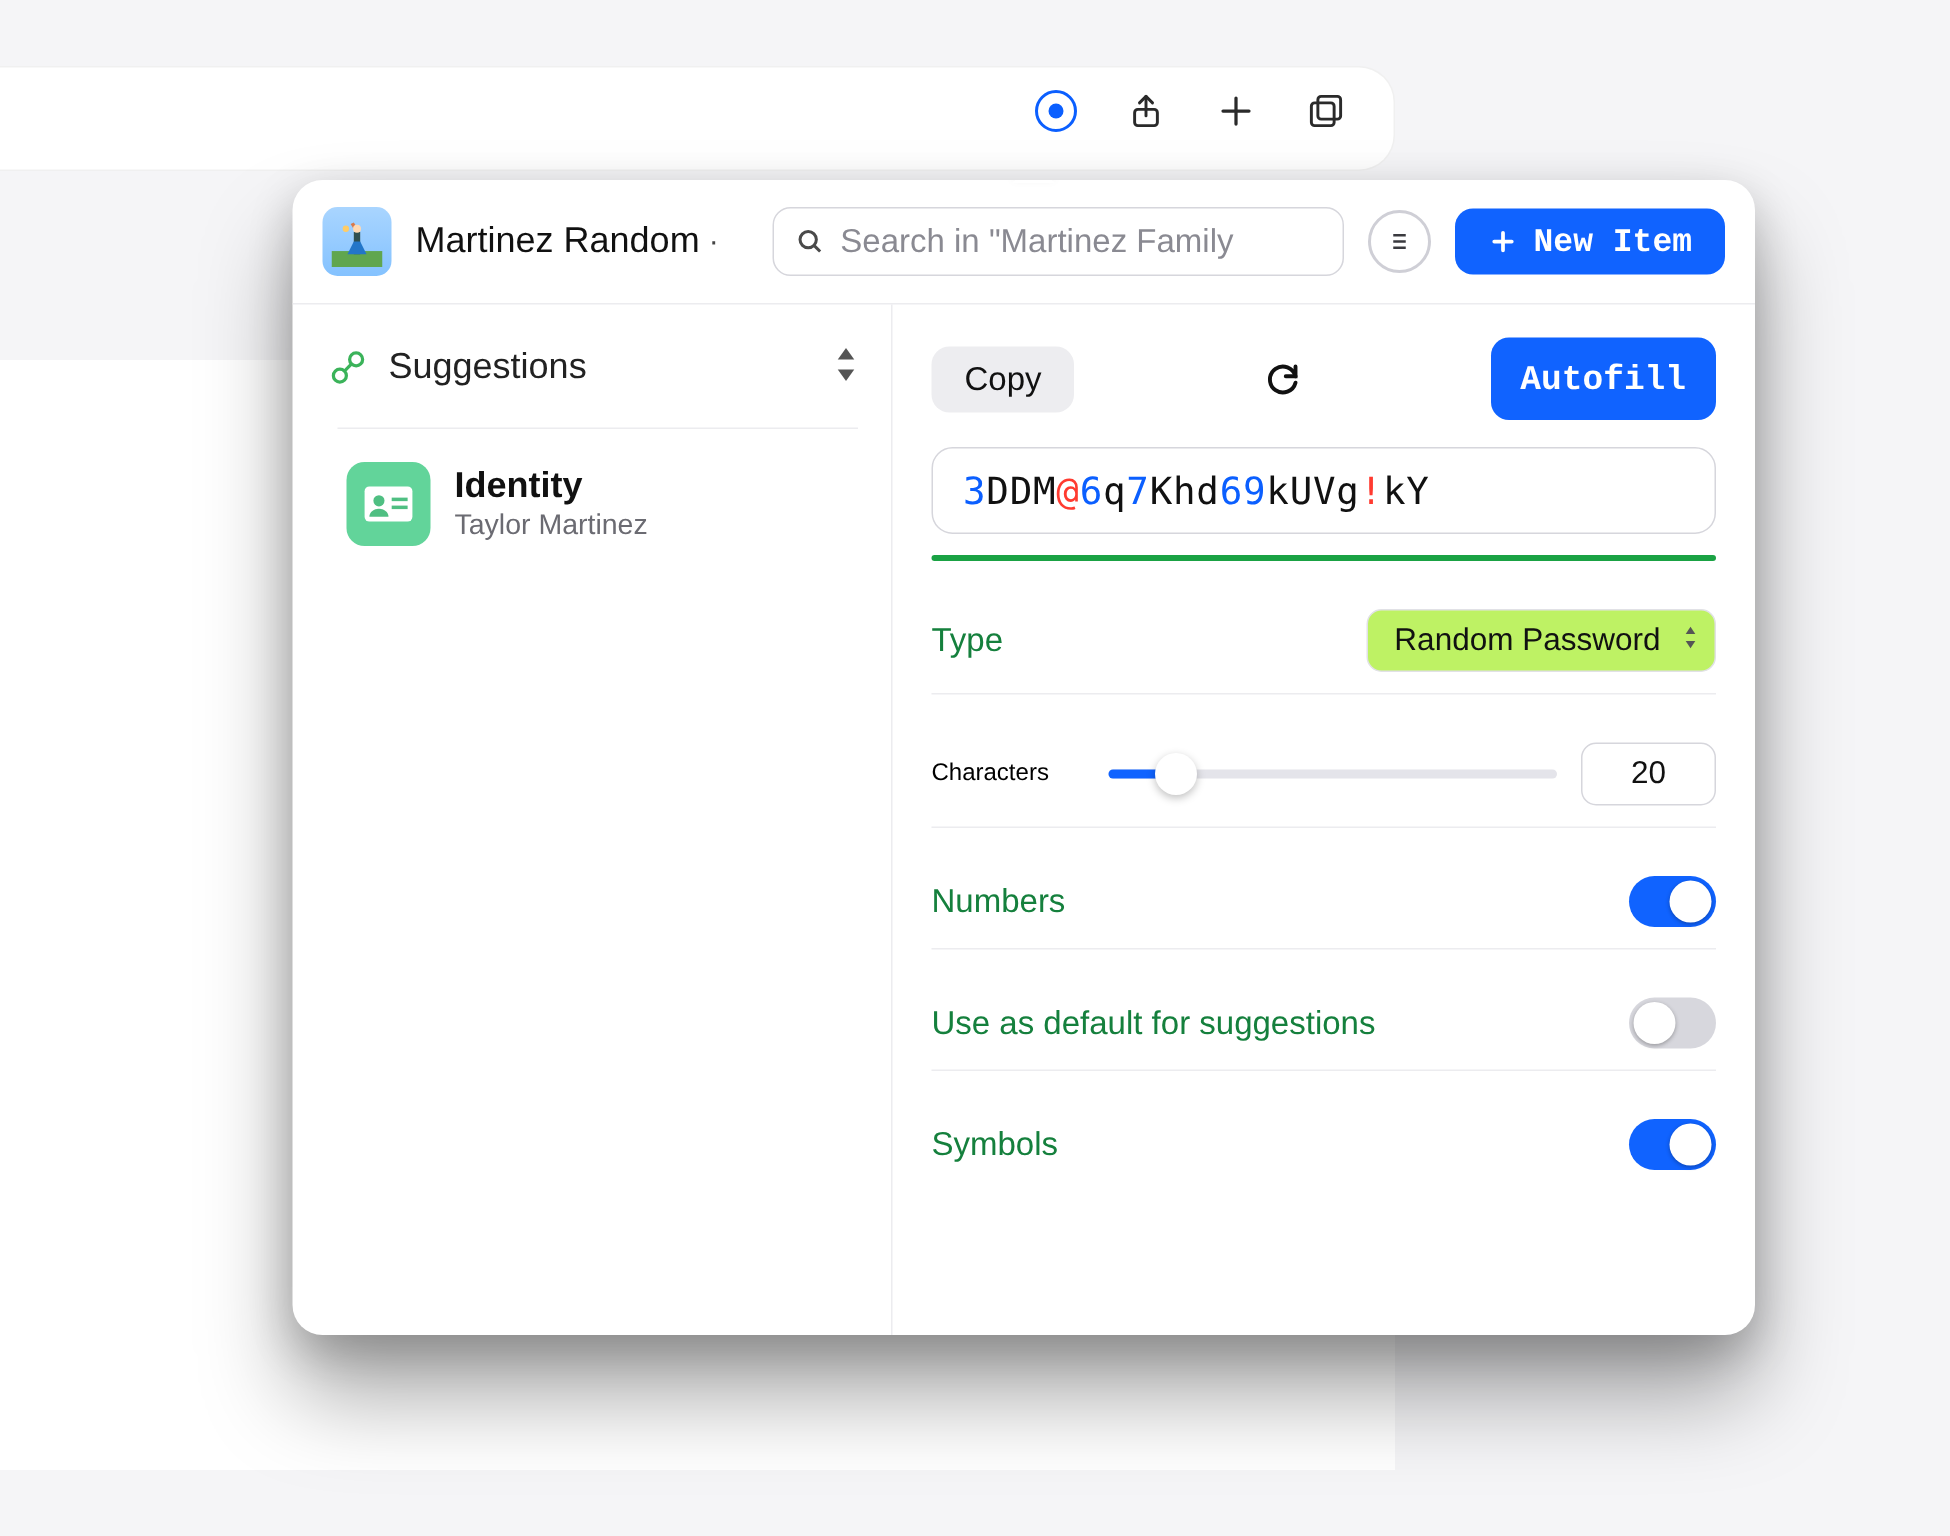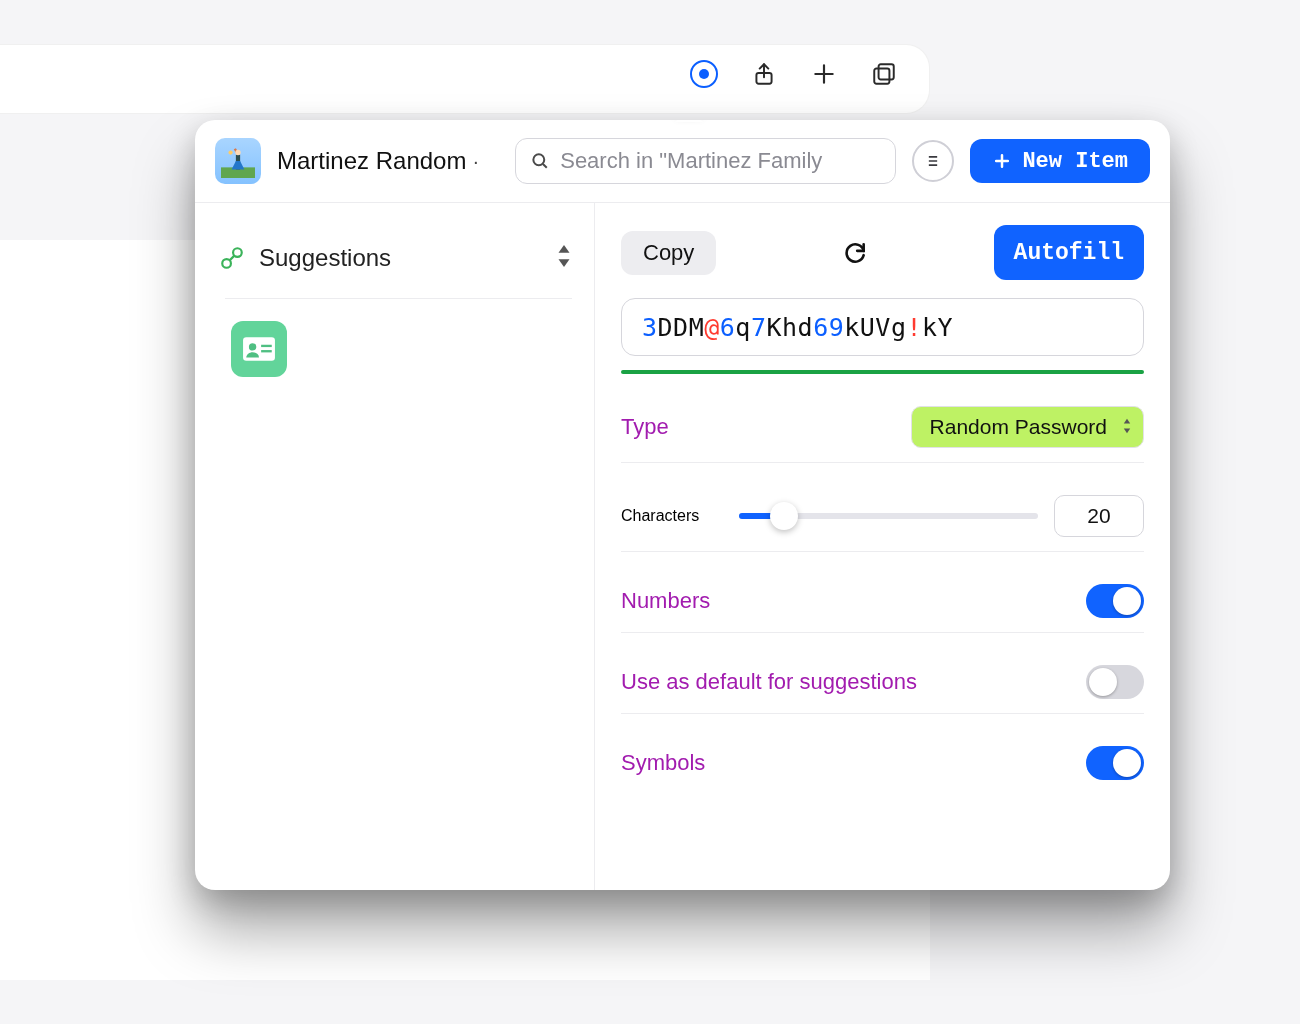--- a/index.html
+++ b/index.html
@@ -90,21 +90,21 @@
     height:44px; padding:0 22px; border:none; border-radius:12px;
     background:#1063ff; color:#fff; font-size:22px; font-weight:600;
     display:flex; align-items:center; gap:10px; cursor:pointer;font-family:Liberation Mono, monospace;
   }
   .btn-primary svg { width:20px; height:20px; }
 
   .pop-body { flex:1; display:flex; min-height:0; }
 
   
   .sidebar { width:400px; border-right:1px solid #ececef; padding:20px 12px 20px 20px; }
-  .sugg-row { display:flex; align-items:center; gap:14px; padding:8px 10px 18px 4px; justify-content:space-between; cursor:pointer;margin-top:13px; }
+  .sugg-row { display:flex; align-items:center; gap:14px; padding:8px 10px 18px 4px; justify-content:space-between; cursor:pointer; }
   .sugg-row .left { display:flex; align-items:center; gap:14px; }
   .sugg-row .left svg { width:26px; height:26px; }
   .sugg-row .title { font-size:24px; color:#222; }
   .chev-sort svg { width:16px; height:22px; color:#555; }
 
   .item {
     display:flex; align-items:center; gap:16px;
     padding:14px 16px; border-radius:14px; cursor:pointer;
     margin-bottom:4px;
   }
@@ -139,21 +139,21 @@
   }
   .pw-box .seg { white-space:pre; }
   .c-blue { color:#0b5fff; }
   .c-red { color:#ff3b30; }
   .c-blk { color:#111; }
 
   .strength { height:4px; background:#1aa244; border-radius:2px; margin-top:-4px; }
 
   .row { display:flex; align-items:center; justify-content:space-between; padding:14px 0; border-bottom:1px solid #ececef; }
   .row:last-child { border-bottom:none; }
-  .row .lbl { font-size:22px; color:#a21caf; }
+  .row .lbl { font-size:22px; color:#15803d; }
   .dropdown {
     height:42px; padding:0 36px 0 18px; border-radius:10px; background:#bef264; border:1px solid #e1e1e6;
     font-size:21px; color:#111; display:flex; align-items:center; position:relative; cursor:pointer;
   }
   .dropdown .chev2 { position:absolute; right:10px; top:50%; transform:translateY(-50%); }
   .dropdown .chev2 svg { width:12px; height:16px; color:#555; }
 
   .slider-row { display:flex; align-items:center; gap:16px; padding:14px 0; border-bottom:1px solid #ececef; }
   .slider-wrap { flex:1; display:flex; align-items:center; margin-left:24px; }
   .slider { position:relative; flex:1; height:6px; background:#e4e4ea; border-radius:3px; }
@@ -262,20 +262,24 @@
 
       <div class="item">
         <div class="thumb id">
           <svg viewBox="0 0 32 24">
               <rect x="1" y="1" width="30" height="22" rx="3" fill="#fff"></rect>
               <circle cx="10" cy="10" r="3.5" fill="#4fbf82"></circle>
               <path d="M4 20 c0-3 3-5 6-5 s6 2 6 5 z" fill="#4fbf82"></path>
               <rect x="18" y="8" width="10" height="2.2" fill="#4fbf82"></rect>
               <rect x="18" y="13" width="10" height="2.2" fill="#4fbf82"></rect>
             </svg>
+        </div>
+        <div>
+          <div class="it-title">Identity</div>
+          <div class="it-sub">Taylor Martinez</div>
         </div>
       </div>
     </div>
 
     <div class="detail">
       <div class="action-row">
         <button class="btn-grey">Copy</button>
         <div class="spacer"></div>
         <button class="icon-btn">
           <svg viewBox="0 0 24 24" fill="none" stroke="currentColor" stroke-width="2.4" stroke-linecap="round">

